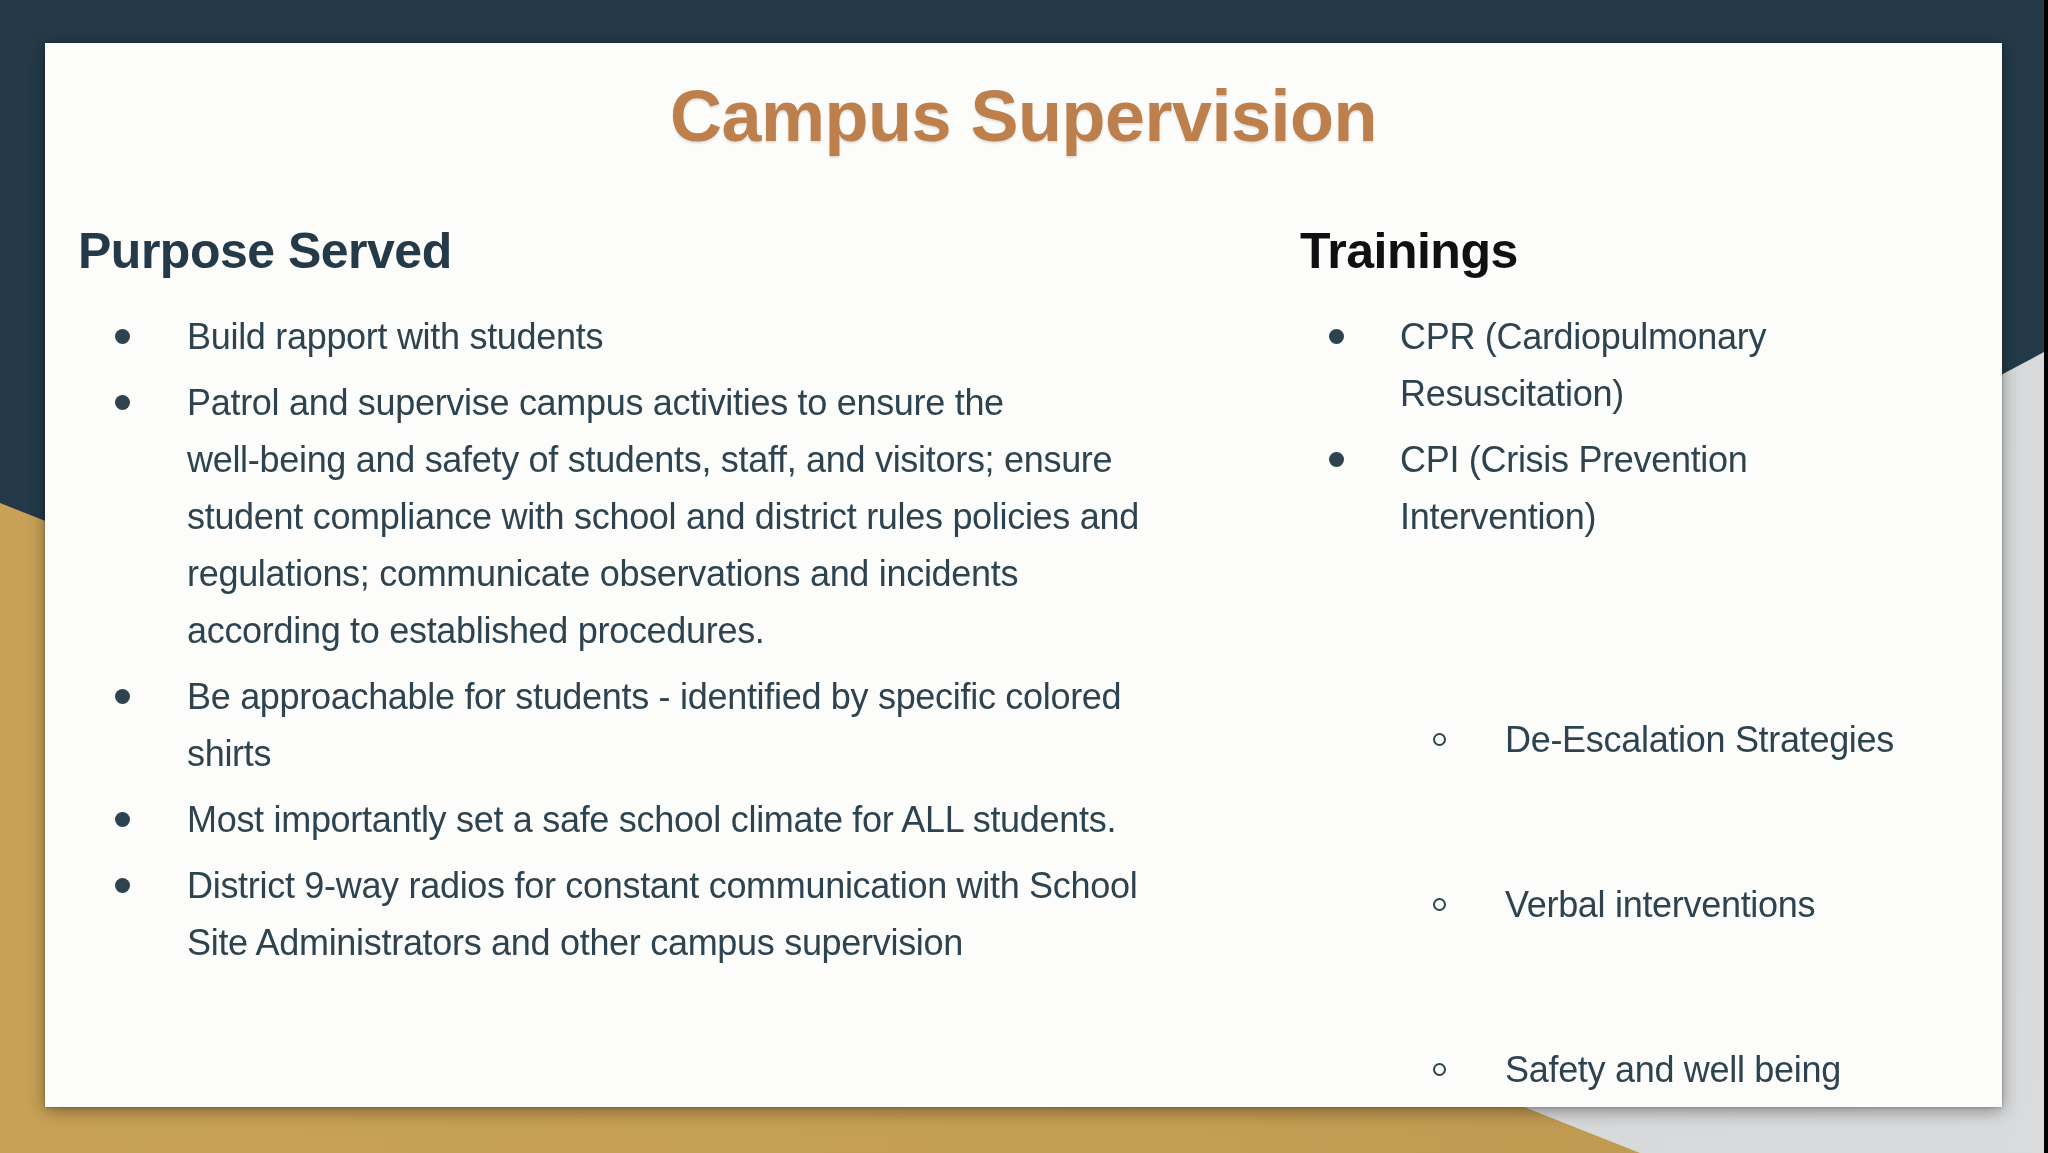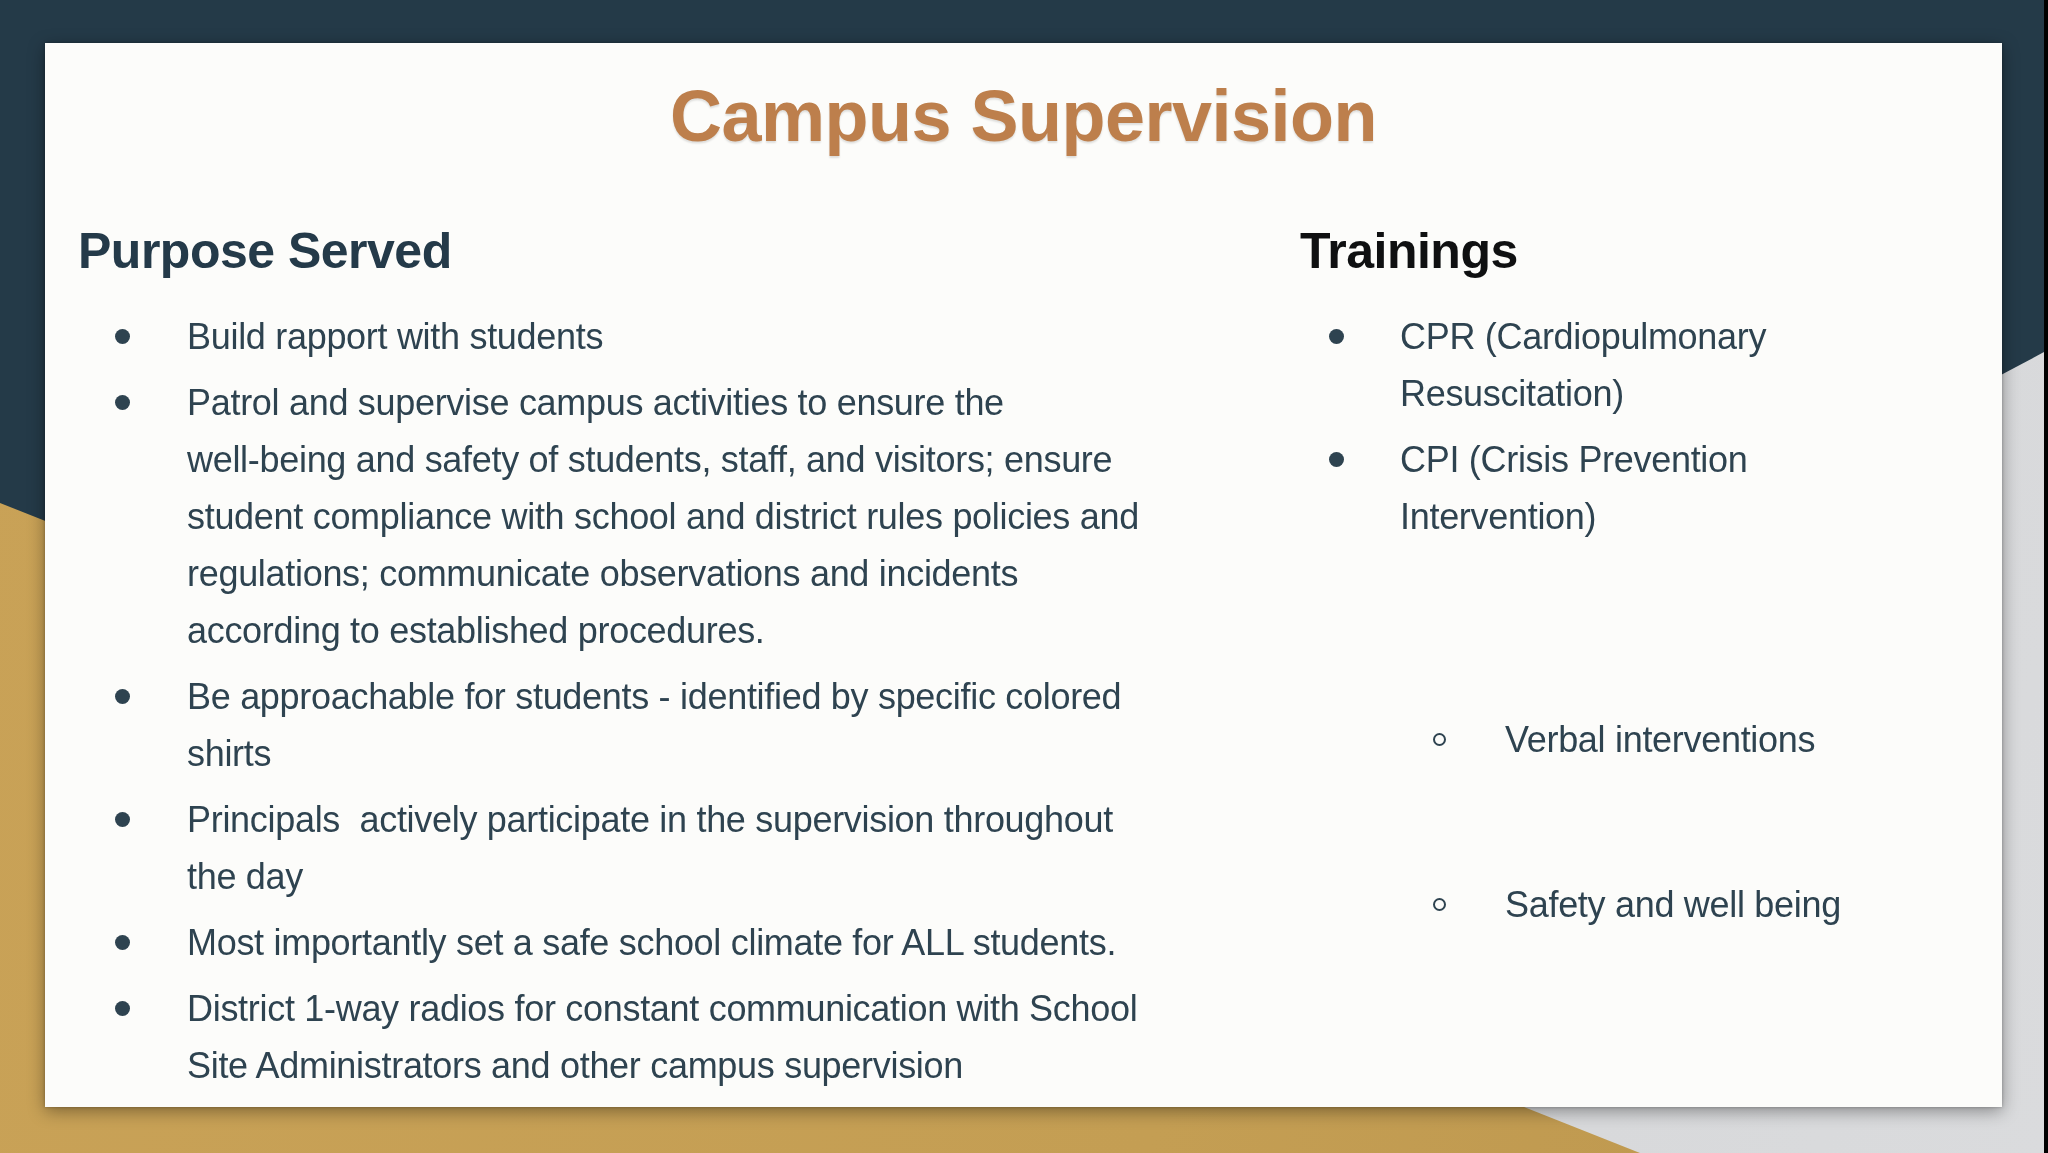--- a/index.html
+++ b/index.html
@@ -107,36 +107,35 @@
       <h2 class="col-heading purpose-heading">Purpose Served</h2>
       <ul class="bullet-list purpose-list">
         <li>Build rapport with students</li>
         <li>Patrol and supervise campus activities to ensure the
 well-being and safety of students, staff, and visitors; ensure
 student compliance with school and district rules policies and
 regulations; communicate observations and incidents
 according to established procedures.</li>
         <li>Be approachable for students - identified by specific colored
 shirts</li>
-        <li>Principals  actively participate in the supervision throughout
-the day</li>
         <li>Most importantly set a safe school climate for ALL students.</li>
-        <li>District 1-way radios for constant communication with School
+        <li>District 9-way radios for constant communication with School
 Site Administrators and other campus supervision</li>
       </ul>
     </section>
 
     <section>
       <h2 class="col-heading trainings-heading">Trainings</h2>
       <ul class="bullet-list trainings-list">
         <li><span>CPR (Cardiopulmonary
 Resuscitation)</span></li>
         <li><span>CPI (Crisis Prevention
 Intervention)</span>
           <ul class="sub-list">
+            <li>De-Escalation Strategies</li>
             <li>Verbal interventions</li>
             <li>Safety and well being</li>
           </ul>
         </li>
       </ul>
     </section>
   </div>
 </div>
 
 </body></html>

